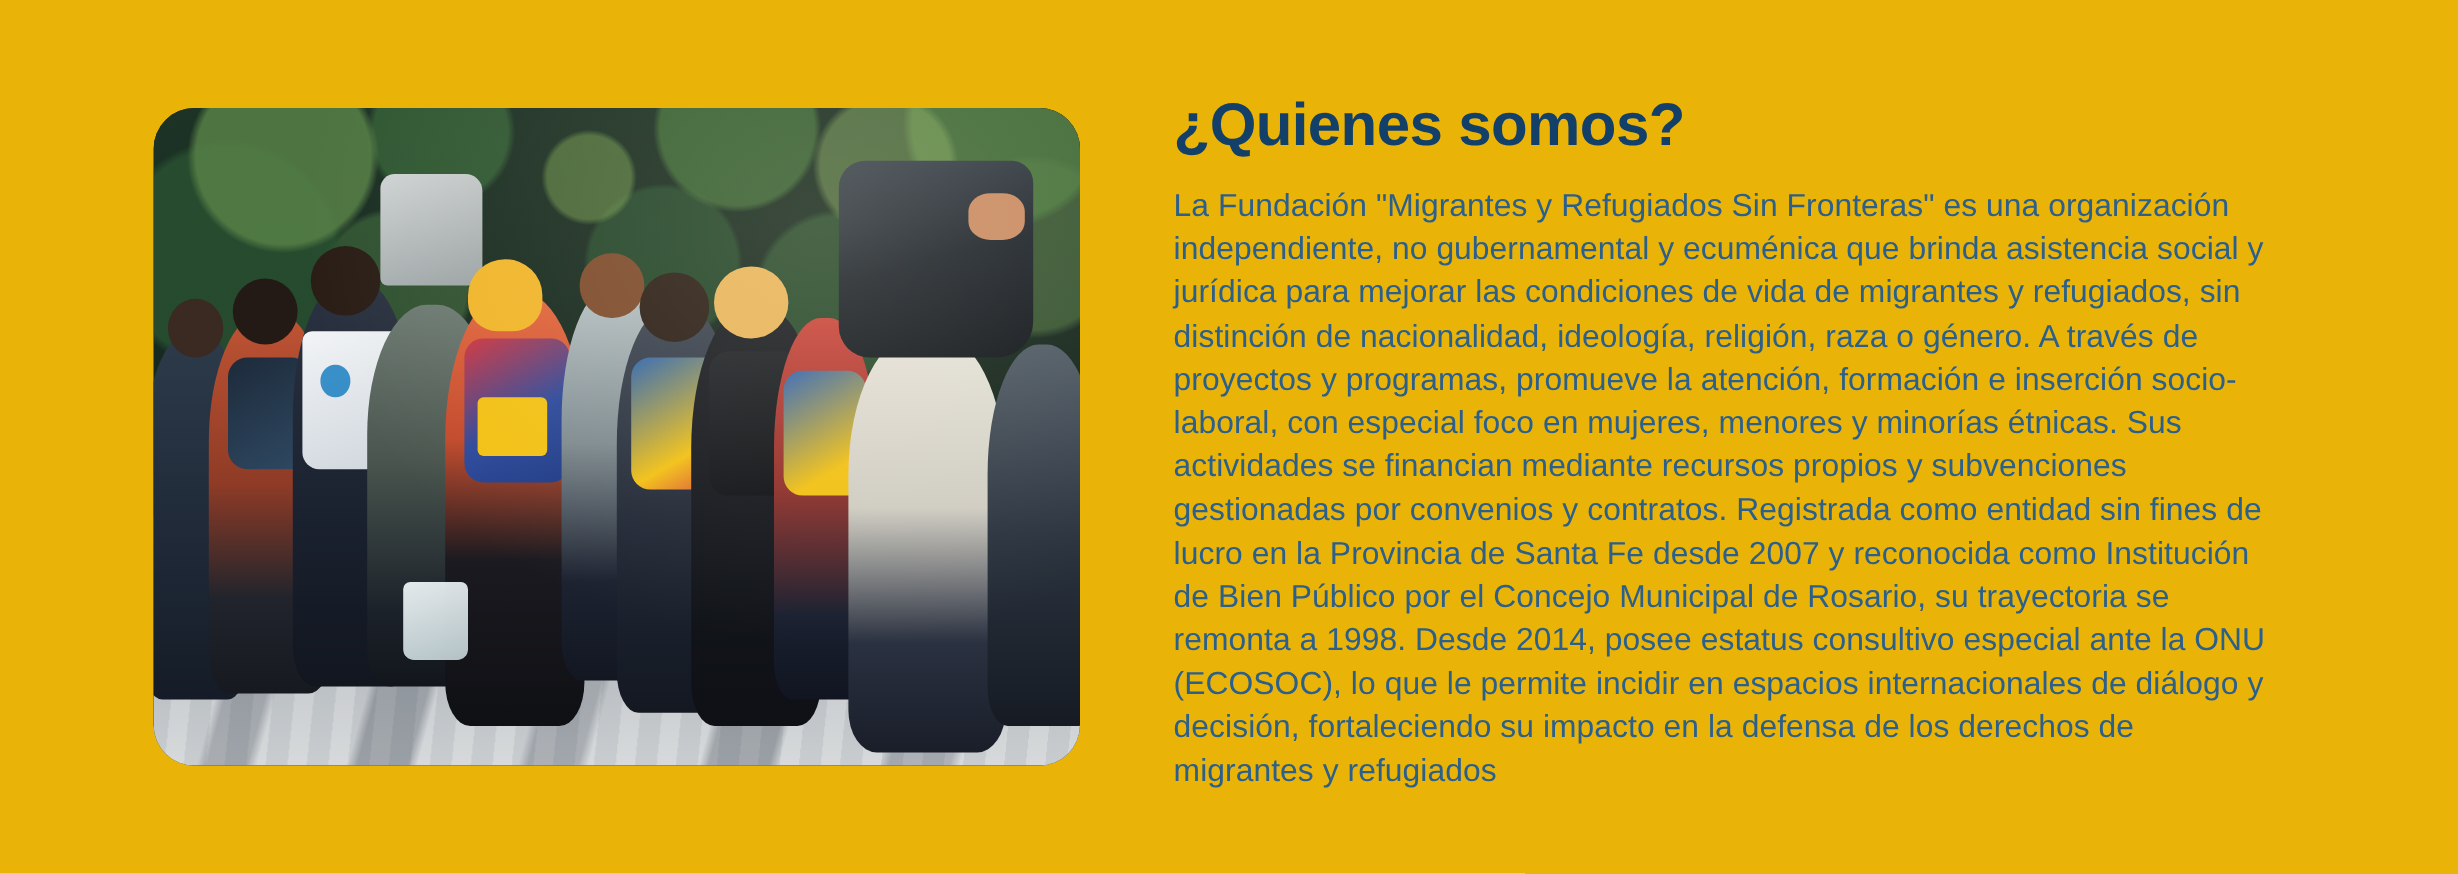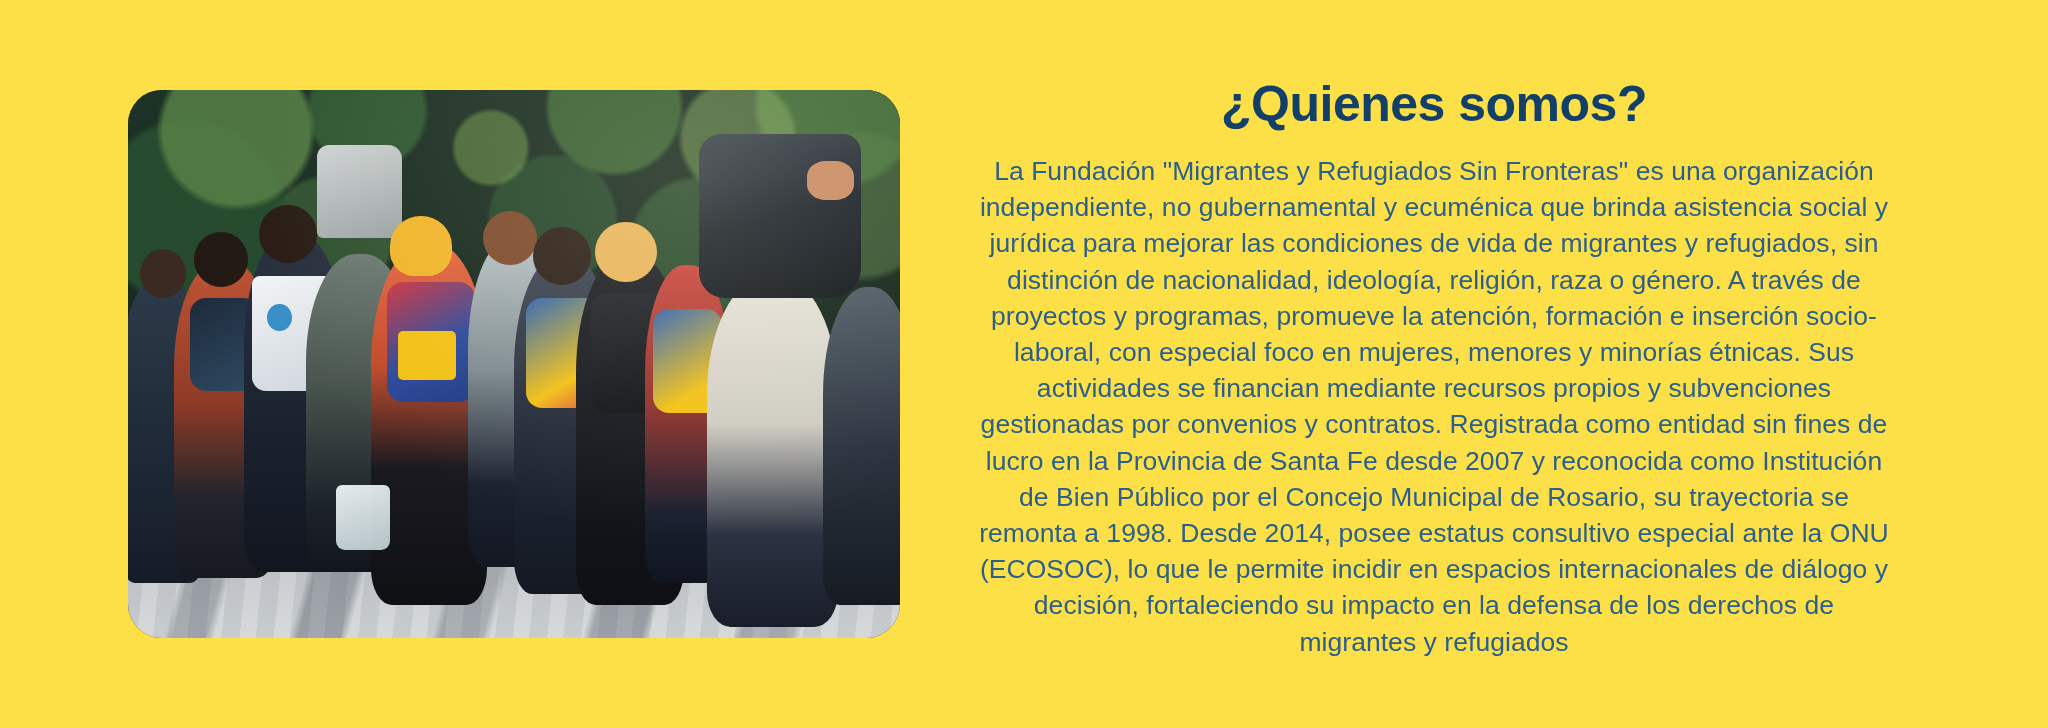--- a/index.html
+++ b/index.html
@@ -11,24 +11,23 @@
     height: 728px;
     background: #f6f5f3;
     font-family: "Liberation Sans", sans-serif;
     overflow: hidden;
   }
 
   .section {
     position: relative;
     width: 2048px;
     height: 728px;
-    background: #fde047;
+    background: #eab308;
     display: flex;
     align-items: flex-start;
-    text-align: center;
   }
 
   
   .media-col {
     position: absolute;
     left: 128px;
     top: 90px;
     width: 772px;
     height: 548px;
   }

